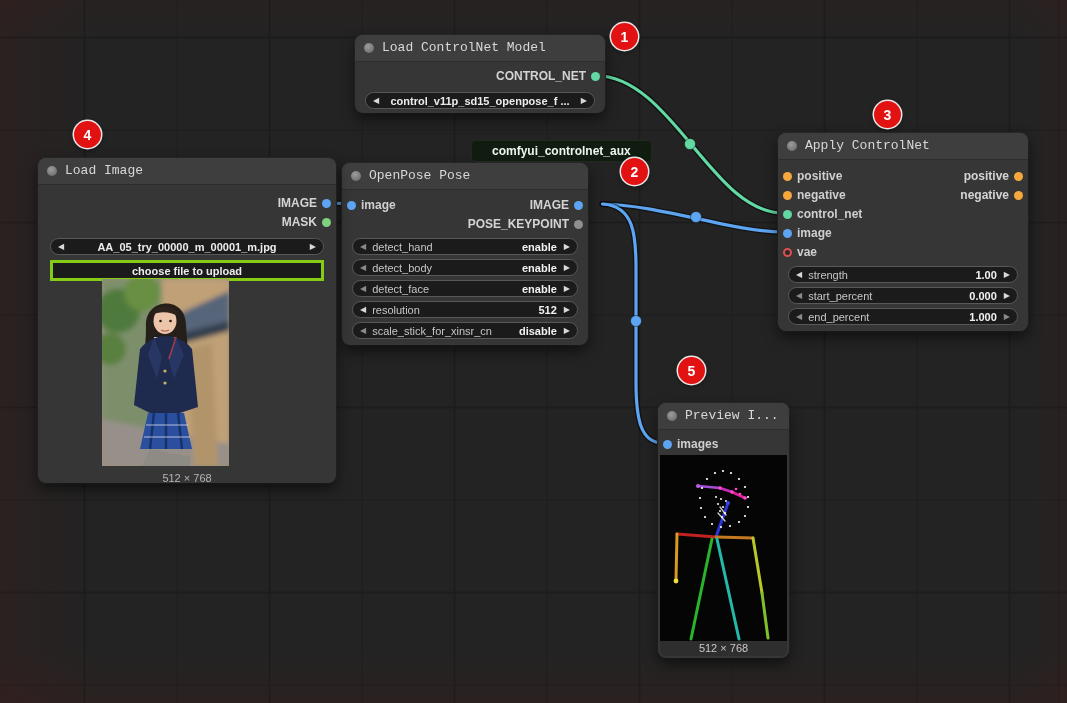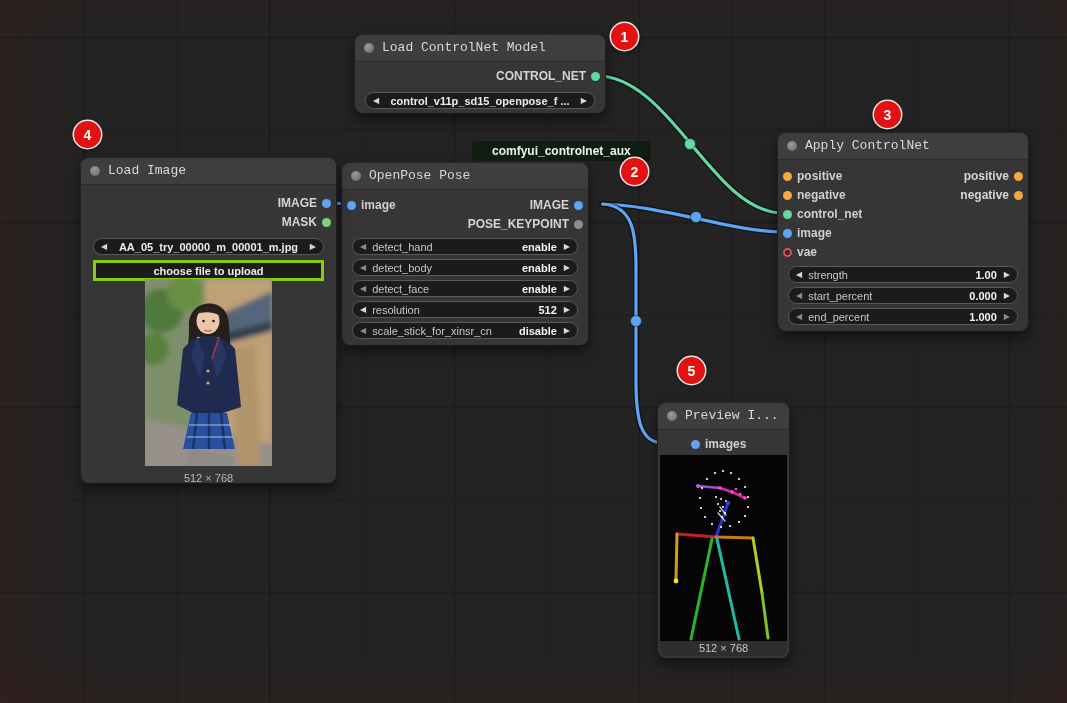--- a/index.html
+++ b/index.html
@@ -221,21 +221,21 @@
       <span class="arr">▶</span>
     </div>
     <div class="widget">
       <span class="arr dim">◀</span>
       <span class="wname">end_percent</span>
       <span class="wval">1.000</span>
       <span class="arr dim">▶</span>
     </div>
   </div>
 
-  <div class="node" style="left:38px;top:158px;width:255px;height:325px;margin-left:43px;">
+  <div class="node" style="left:38px;top:158px;width:298px;height:325px;">
     <div class="ntitle">
       <span class="tdot"></span>
       <span class="ttext">Load Image</span>
     </div>
     <div class="rows" style="padding-top:9px;">
       <div class="row">
         <span class="out-lbl">IMAGE</span>
         <span class="sdot out c-img"></span>
       </div>
       <div class="row">
@@ -299,21 +299,21 @@
       </svg>
     </div>
     <div class="size-caption" style="position:absolute;left:0;right:0;top:311px;">512 × 768</div>
   </div>
 
   <div class="node" style="left:658px;top:403px;width:131px;height:255px;">
     <div class="ntitle">
       <span class="tdot"></span>
       <span class="ttext">Preview I...</span>
     </div>
-    <div class="rows" style="padding-top:5px;padding-left:28px;">
+    <div class="rows" style="padding-top:5px;">
       <div class="row">
         <span class="sdot in c-img"></span>
         <span class="in-lbl">images</span>
       </div>
     </div>
     <div class="imgbox" style="left:2px;top:52px;width:127px;height:186px;">
       <svg width="127" height="186" viewBox="0 0 127 186">
         <rect width="127" height="186" fill="#050505"></rect>
         <g stroke-linecap="round">
           <line x1="68" y1="48" x2="56" y2="82" stroke="#2b36d8" stroke-width="3"></line>

